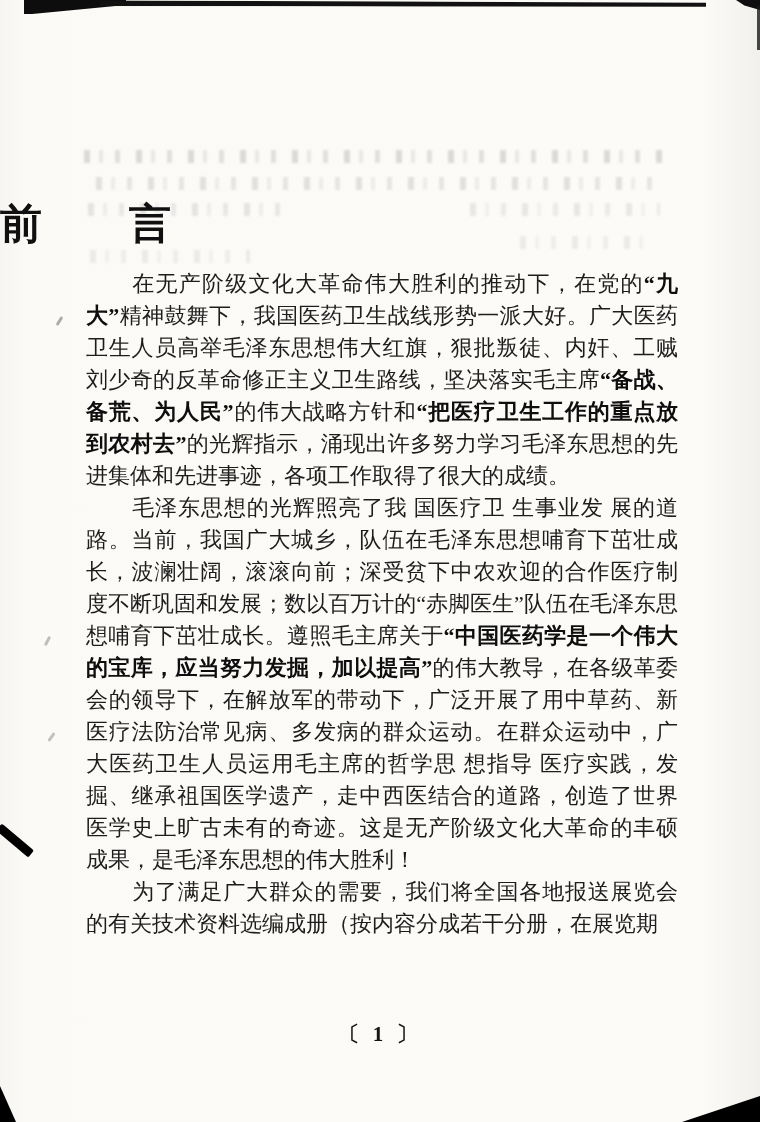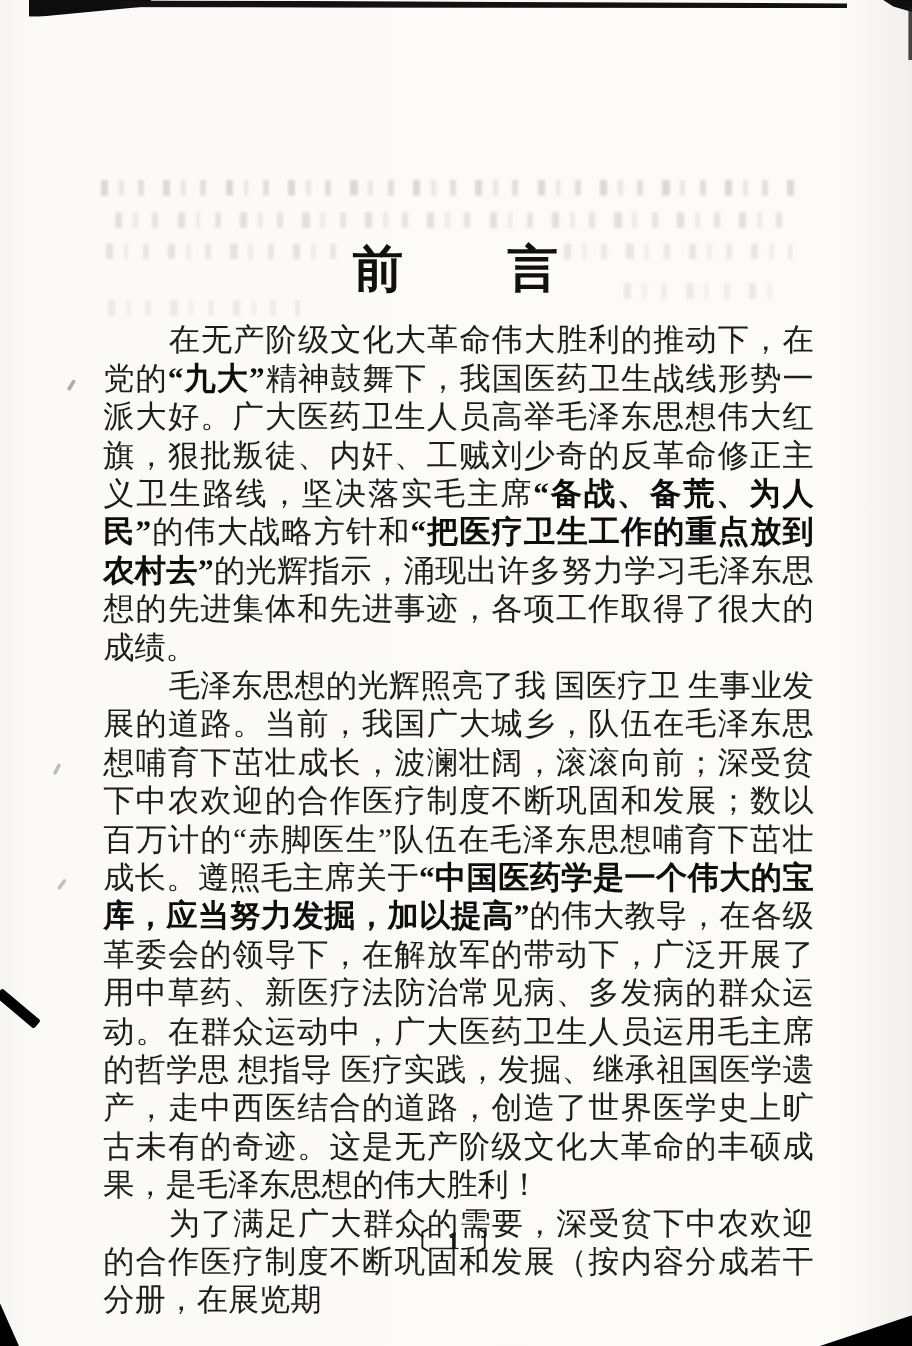--- a/index.html
+++ b/index.html
@@ -8,26 +8,26 @@
     font-family:"Liberation Serif","DejaVu Serif",serif;
     background:#ffffff;
   }
   .page{
     position:relative;width:760px;height:1122px;overflow:hidden;
     background:linear-gradient(90deg,#f6f5f2 0px,#fbfaf7 26px,#fcfbf8 700px,#f1f0ec 760px);
     color:#1c1c1c;
   }
   .title{
     position:absolute;top:196px;left:0;width:760px;
-    text-align:center;font-size:42px;font-weight:700;color:#101010;
+    text-align:left;font-size:42px;font-weight:700;color:#101010;
     letter-spacing:1px;white-space:pre;
   }
   .body-text{
     position:absolute;top:268px;left:86px;width:592px;
-    font-size:26px;line-height:32px;text-align:justify;
+    font-size:22px;line-height:32px;text-align:justify;
     color:#1d1d1d;
   }
   .para{margin:0;text-indent:2.1em;}
   .bold{font-weight:700;color:#0e0e0e;}
   .page-number{
     position:absolute;top:1020px;left:0;width:760px;
     text-align:center;font-size:21px;font-weight:700;color:#141414;
     letter-spacing:4px;
   }
   
@@ -91,21 +91,21 @@
   <div class="artifact smudge smudge-3"></div>
   <div class="artifact smudge smudge-4"></div>
   <div class="artifact smudge smudge-5"></div>
   <div class="artifact smudge smudge-6"></div>
 
   <div class="title">前　　言</div>
 
   <div class="body-text">
       <p class="para"><span>在无产阶级文化大革命伟大胜利的推动下，在党的</span><span class="bold">“九大”</span><span>精神鼓舞下，我国医药卫生战线形势一派大好。广大医药卫生人员高举毛泽东思想伟大红旗，狠批叛徒、内奸、工贼刘少奇的反革命修正主义卫生路线，坚决落实毛主席</span><span class="bold">“备战、备荒、为人民”</span><span>的伟大战略方针和</span><span class="bold">“把医疗卫生工作的重点放到农村去”</span><span>的光辉指示，涌现出许多努力学习毛泽东思想的先进集体和先进事迹，各项工作取得了很大的成绩。</span></p>
       <p class="para"><span>毛泽东思想的光辉照亮了我 国医疗卫 生事业发 展的道路。当前，我国广大城乡，队伍在毛泽东思想哺育下茁壮成长，波澜壮阔，滚滚向前；深受贫下中农欢迎的合作医疗制度不断巩固和发展；数以百万计的“赤脚医生”队伍在毛泽东思想哺育下茁壮成长。遵照毛主席关于</span><span class="bold">“中国医药学是一个伟大的宝库，应当努力发掘，加以提高”</span><span>的伟大教导，在各级革委会的领导下，在解放军的带动下，广泛开展了用中草药、新医疗法防治常见病、多发病的群众运动。在群众运动中，广大医药卫生人员运用毛主席的哲学思 想指导 医疗实践，发掘、继承祖国医学遗产，走中西医结合的道路，创造了世界医学史上旷古未有的奇迹。这是无产阶级文化大革命的丰硕成果，是毛泽东思想的伟大胜利！</span></p>
-      <p class="para"><span>为了满足广大群众的需要，深受贫下中农欢迎的合作医疗制度不断巩固和发展（按内容分成若干分册，在展览期</span></p>
+      <p class="para"><span>为了满足广大群众的需要，我们将全国各地报送展览会的有关技术资料选编成册（按内容分成若干分册，在展览期</span></p>
     </div>
 
   <div class="page-number">〔 1 〕</div>
 
   <div class="artifact art-top-thick"></div>
   <div class="artifact art-top-line"></div>
   <div class="artifact art-top-right"></div>
   <div class="artifact art-right-edge"></div>
   <div class="artifact art-left-slash"></div>
   <div class="artifact art-bottom-left"></div>

